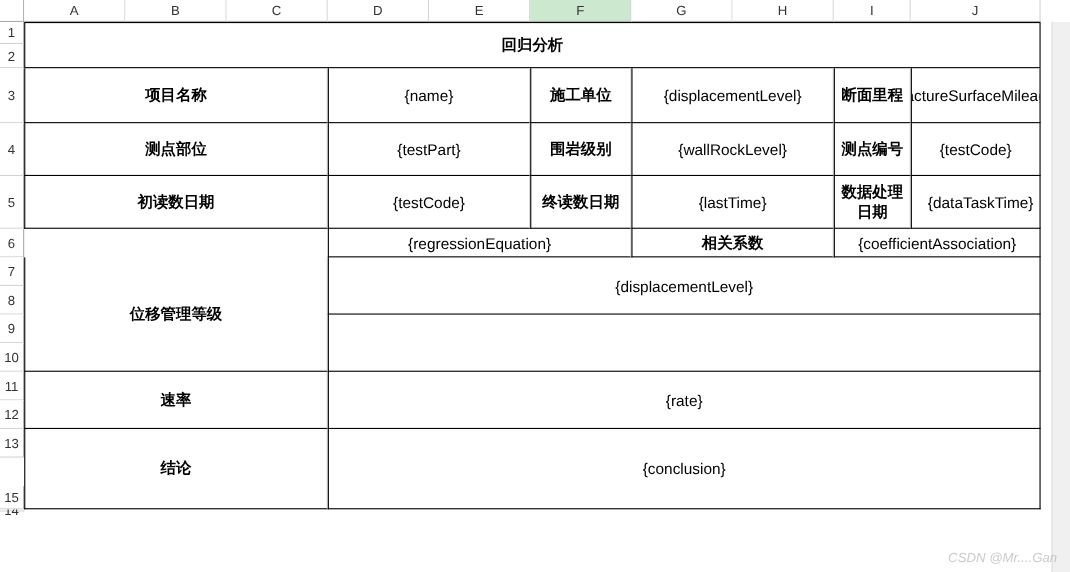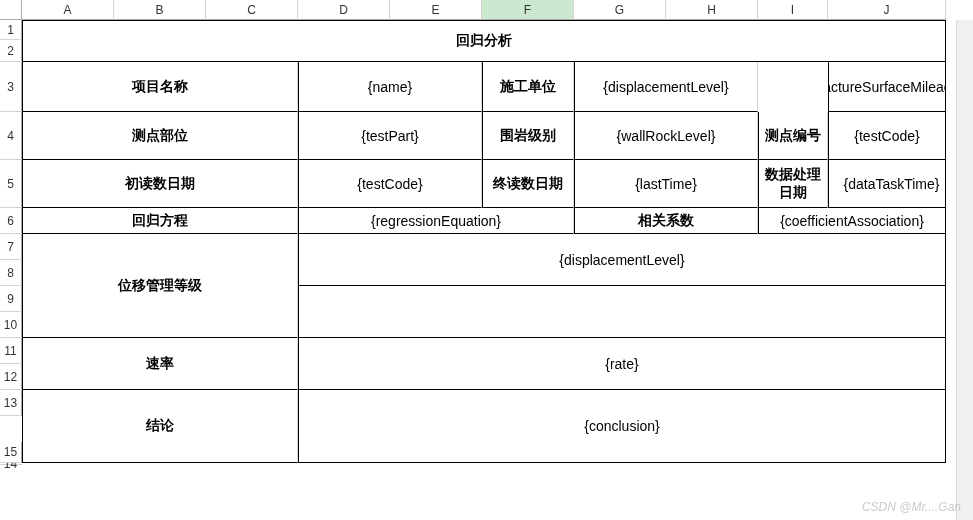--- a/index.html
+++ b/index.html
@@ -115,37 +115,37 @@
   <div class="row-header" style="grid-column:1;grid-row:14;">13</div>
   <div class="row-header" style="grid-column:1;grid-row:15;margin-top:48px;">14</div>
   <div class="row-header" style="grid-column:1;grid-row:16;">15</div>
 
   <div class="cell b-l b-t b-r b-b bold fs18" style="grid-column:2/12;grid-row:2/4;">回归分析</div>
 
   <div class="cell b-l b-b bold" style="grid-column:2/5;grid-row:4;">项目名称</div>
   <div class="cell b-l b-b" style="grid-column:5/7;grid-row:4;">{name}</div>
   <div class="cell b-l b-b bold" style="grid-column:7;grid-row:4;">施工单位</div>
   <div class="cell b-l b-b" style="grid-column:8/10;grid-row:4;">{displacementLevel}</div>
+  <div class="cell b-l b-b bold" style="grid-column:10;grid-row:4;">断面里程</div>
   <div class="cell b-l b-r b-b" style="grid-column:11;grid-row:4;">{fractureSurfaceMileage}</div>
 
   <div class="cell b-l b-b bold" style="grid-column:2/5;grid-row:5;">测点部位</div>
   <div class="cell b-l b-b" style="grid-column:5/7;grid-row:5;">{testPart}</div>
   <div class="cell b-l b-b bold" style="grid-column:7;grid-row:5;">围岩级别</div>
   <div class="cell b-l b-b" style="grid-column:8/10;grid-row:5;">{wallRockLevel}</div>
   <div class="cell b-l b-b bold" style="grid-column:10;grid-row:5;">测点编号</div>
   <div class="cell b-l b-r b-b" style="grid-column:11;grid-row:5;">{testCode}</div>
 
   <div class="cell b-l b-b bold" style="grid-column:2/5;grid-row:6;">初读数日期</div>
   <div class="cell b-l b-b" style="grid-column:5/7;grid-row:6;">{testCode}</div>
   <div class="cell b-l b-b bold" style="grid-column:7;grid-row:6;">终读数日期</div>
   <div class="cell b-l b-b" style="grid-column:8/10;grid-row:6;">{lastTime}</div>
   <div class="cell b-l b-b bold" style="grid-column:10;grid-row:6;">数据处理日期</div>
   <div class="cell b-l b-r b-b" style="grid-column:11;grid-row:6;padding-left:13px;">{dataTaskTime}</div>
 
-  <div class="cell b-l b-b bold" style="grid-column:2/5;grid-row:7;">回归方程</div>
   <div class="cell b-l b-b" style="grid-column:5/8;grid-row:7;">{regressionEquation}</div>
   <div class="cell b-l b-b bold" style="grid-column:8/10;grid-row:7;">相关系数</div>
   <div class="cell b-l b-r b-b" style="grid-column:10/12;grid-row:7;">{coefficientAssociation}</div>
 
   <div class="cell b-l b-b bold" style="grid-column:2/5;grid-row:8/12;">位移管理等级</div>
   <div class="cell b-l b-r b-b" style="grid-column:5/12;grid-row:8/10;">{displacementLevel}</div>
   <div class="cell b-l b-r b-b" style="grid-column:5/12;grid-row:10/12;"></div>
 
   <div class="cell b-l b-b bold" style="grid-column:2/5;grid-row:12/14;">速率</div>
   <div class="cell b-l b-r b-b" style="grid-column:5/12;grid-row:12/14;">{rate}</div>

